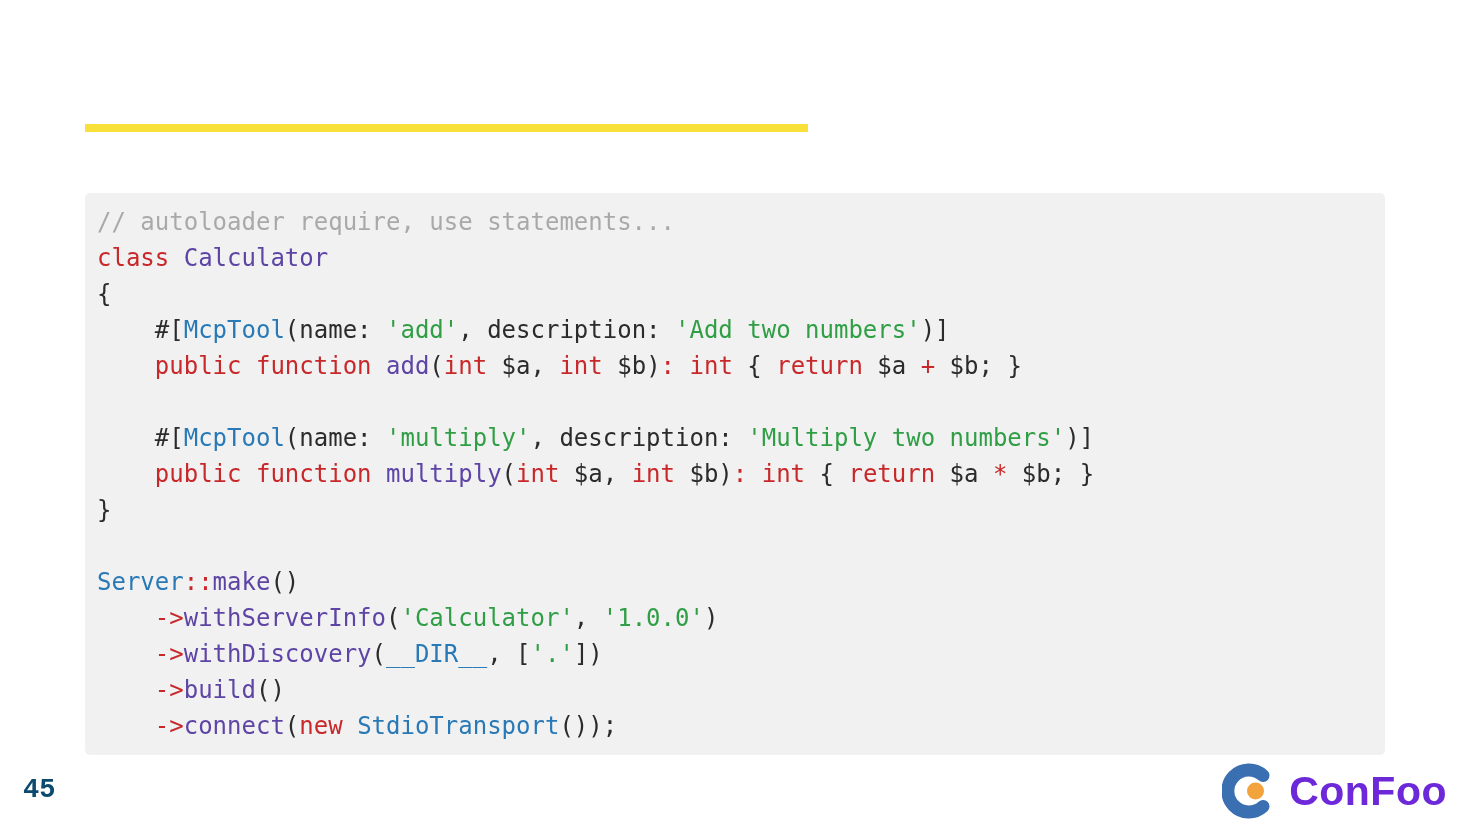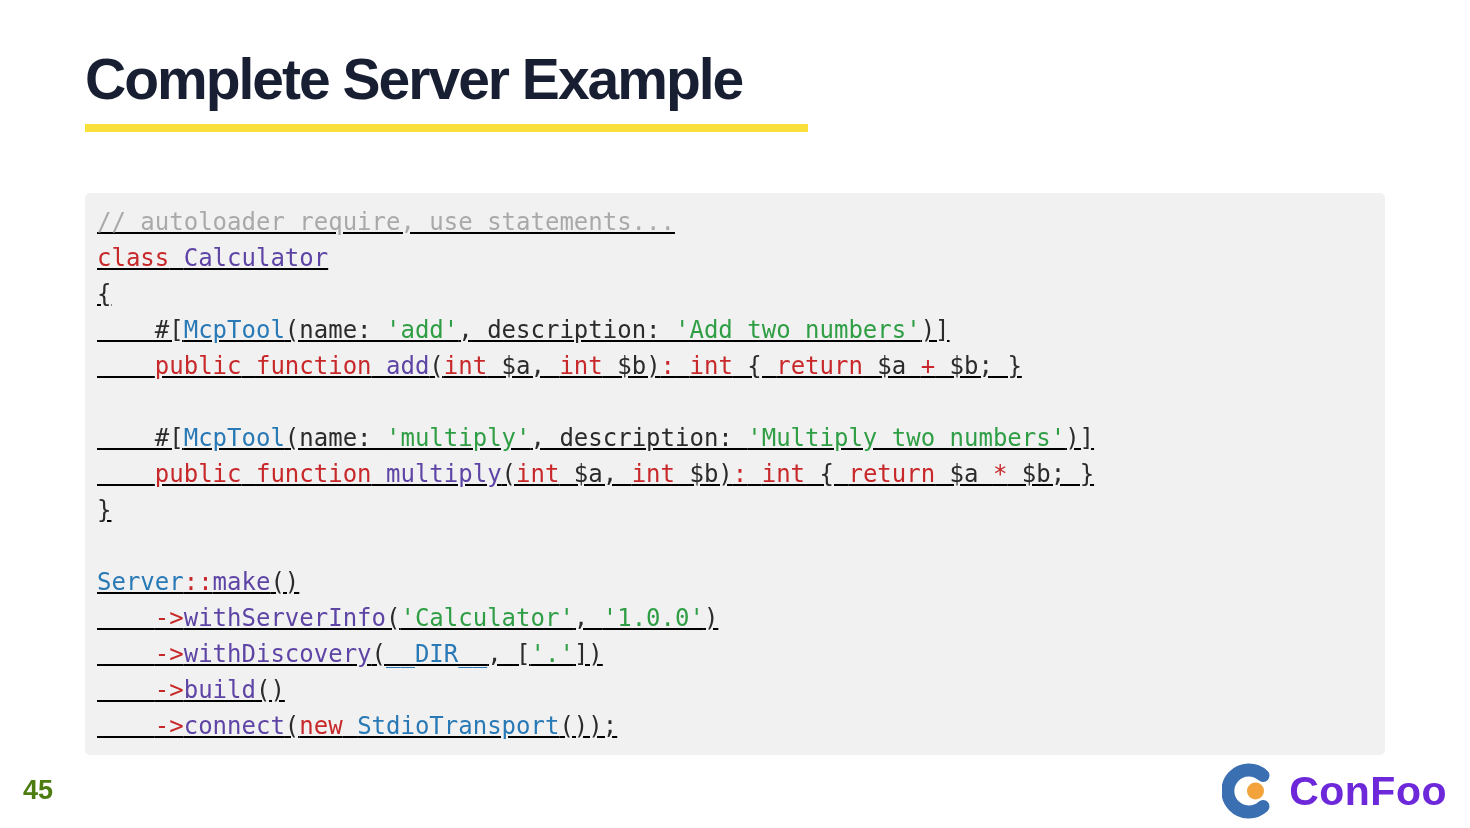--- a/index.html
+++ b/index.html
@@ -51,21 +51,22 @@
     font-size: 24px;
     line-height: 36px;
     color: #2b2b2b;
   }
   .page-number {
     position: absolute;
     left: 23px;
     top: 775px;
     font-size: 27px;
     font-weight: 700;
-    color: #4d7c0f;
+    color: #0c4a6e;
+    font-family: Liberation Mono, monospace;
   }
   .logo {
     position: absolute;
     right: 23px;
     top: 763px;
     display: flex;
     align-items: center;
     gap: 11px;
   }
   .logo svg {
@@ -78,25 +79,24 @@
     font-weight: 700;
     letter-spacing: 0.5px;
     color: #3a6fb2;
   }
 </style>
 </head>
 <body>
 
 <div class="slide">
 
-  <h1 class="slide-title" style="color: rgb(24, 31, 51);">Complete Server Example</h1>
 
   <div class="title-underline" style="background: rgb(249, 223, 58);"></div>
 
-  <div class="code-panel" style="background: rgb(241, 241, 242); text-decoration: underline;">
+  <div class="code-panel" style="background: rgb(241, 241, 242);">
     <pre id="code"><span><span style="color: rgb(169, 169, 169);">// autoloader require, use statements...</span></span>
 <span><span style="color: rgb(200, 40, 41);">class</span><span style="color: rgb(43, 43, 43);"> </span><span style="color: rgb(94, 69, 165);">Calculator</span></span>
 <span><span style="color: rgb(43, 43, 43);">{</span></span>
 <span><span style="color: rgb(43, 43, 43);">    #[</span><span style="color: rgb(40, 121, 181);">McpTool</span><span style="color: rgb(43, 43, 43);">(name: </span><span style="color: rgb(47, 158, 68);">'add'</span><span style="color: rgb(43, 43, 43);">, description: </span><span style="color: rgb(47, 158, 68);">'Add two numbers'</span><span style="color: rgb(43, 43, 43);">)]</span></span>
 <span><span style="color: rgb(43, 43, 43);">    </span><span style="color: rgb(200, 40, 41);">public</span><span style="color: rgb(43, 43, 43);"> </span><span style="color: rgb(200, 40, 41);">function</span><span style="color: rgb(43, 43, 43);"> </span><span style="color: rgb(94, 69, 165);">add</span><span style="color: rgb(43, 43, 43);">(</span><span style="color: rgb(200, 40, 41);">int</span><span style="color: rgb(43, 43, 43);"> $a, </span><span style="color: rgb(200, 40, 41);">int</span><span style="color: rgb(43, 43, 43);"> $b)</span><span style="color: rgb(200, 40, 41);">:</span><span style="color: rgb(43, 43, 43);"> </span><span style="color: rgb(200, 40, 41);">int</span><span style="color: rgb(43, 43, 43);"> { </span><span style="color: rgb(200, 40, 41);">return</span><span style="color: rgb(43, 43, 43);"> $a </span><span style="color: rgb(200, 40, 41);">+</span><span style="color: rgb(43, 43, 43);"> $b; }</span></span>
 <span></span>
 <span><span style="color: rgb(43, 43, 43);">    #[</span><span style="color: rgb(40, 121, 181);">McpTool</span><span style="color: rgb(43, 43, 43);">(name: </span><span style="color: rgb(47, 158, 68);">'multiply'</span><span style="color: rgb(43, 43, 43);">, description: </span><span style="color: rgb(47, 158, 68);">'Multiply two numbers'</span><span style="color: rgb(43, 43, 43);">)]</span></span>
 <span><span style="color: rgb(43, 43, 43);">    </span><span style="color: rgb(200, 40, 41);">public</span><span style="color: rgb(43, 43, 43);"> </span><span style="color: rgb(200, 40, 41);">function</span><span style="color: rgb(43, 43, 43);"> </span><span style="color: rgb(94, 69, 165);">multiply</span><span style="color: rgb(43, 43, 43);">(</span><span style="color: rgb(200, 40, 41);">int</span><span style="color: rgb(43, 43, 43);"> $a, </span><span style="color: rgb(200, 40, 41);">int</span><span style="color: rgb(43, 43, 43);"> $b)</span><span style="color: rgb(200, 40, 41);">:</span><span style="color: rgb(43, 43, 43);"> </span><span style="color: rgb(200, 40, 41);">int</span><span style="color: rgb(43, 43, 43);"> { </span><span style="color: rgb(200, 40, 41);">return</span><span style="color: rgb(43, 43, 43);"> $a </span><span style="color: rgb(200, 40, 41);">*</span><span style="color: rgb(43, 43, 43);"> $b; }</span></span>
 <span><span style="color: rgb(43, 43, 43);">}</span></span>
 <span></span>

